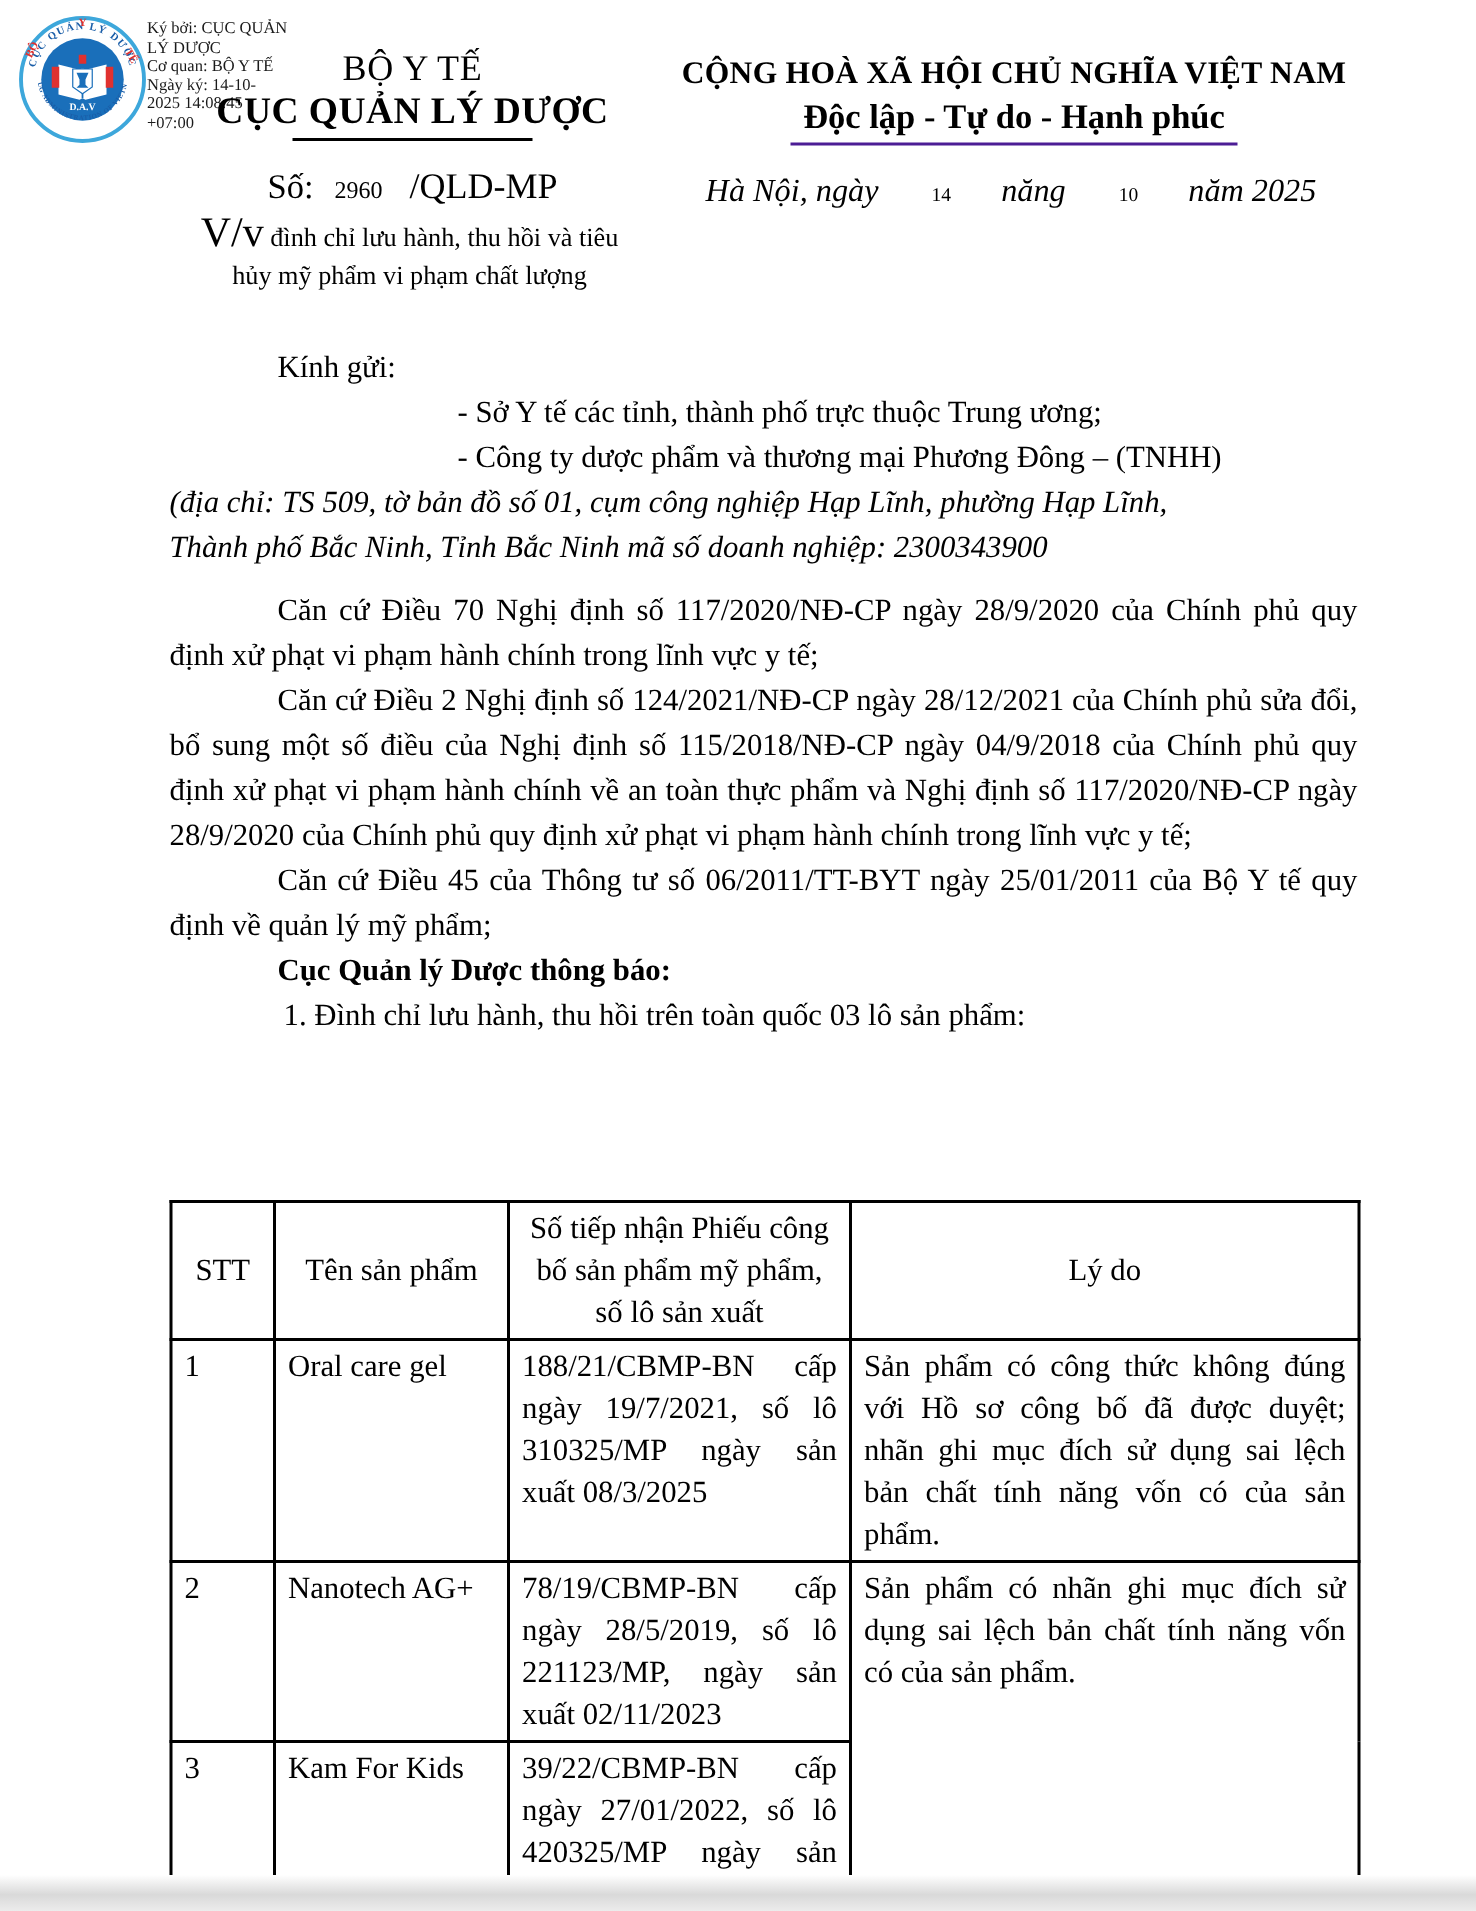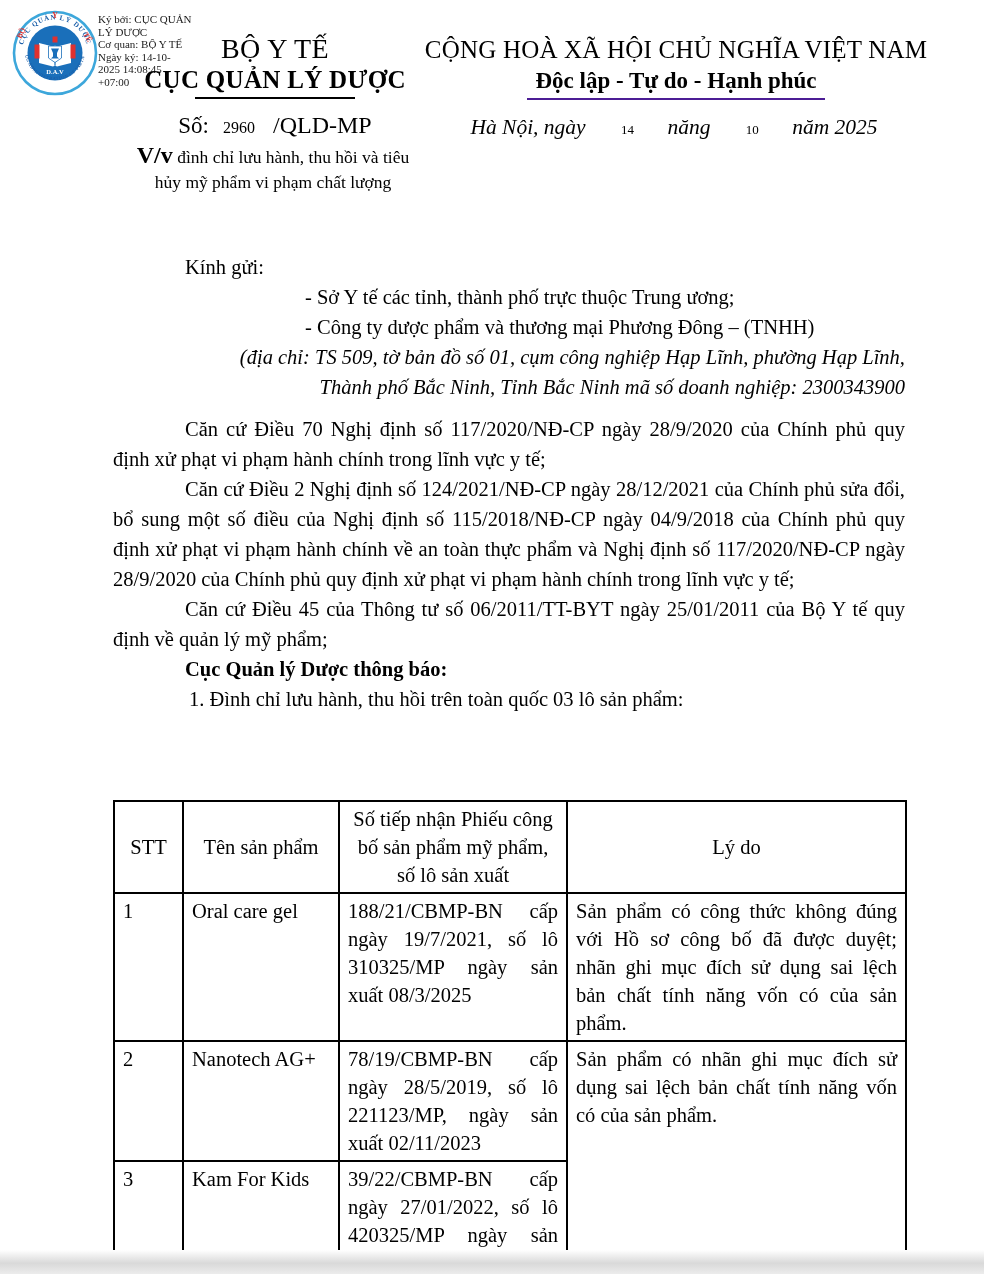--- a/index.html
+++ b/index.html
@@ -7,45 +7,45 @@
     position:relative;width:984px;height:1274px;background:#ffffff;overflow:hidden;
     font-family:"Liberation Serif","DejaVu Serif",serif;color:#000;
   }
   
   .sig-block{position:absolute;left:98px;top:13px;width:120px;
     font-size:11px;line-height:12.5px;color:#1a1a1a;}
   
   .logo{position:absolute;left:12px;top:10px;width:86px;height:86px;}
   
   .org-block{position:absolute;left:105px;top:33px;width:340px;text-align:center;}
-  .org-parent{font-size:28px;letter-spacing:.5px;}
+  .org-parent{font-size:24px;letter-spacing:.5px;}
   .org-name{font-size:25px;font-weight:bold;margin-top:1px;letter-spacing:.3px;}
   .org-rule{width:160px;height:2px;background:#000;margin:3px auto 0;}
   .motto-block{position:absolute;left:408px;top:36px;width:536px;text-align:center;}
-  .motto-1{font-size:25px;font-weight:normal;letter-spacing:.2px;}
+  .motto-1{font-size:21px;font-weight:bold;letter-spacing:.2px;}
   .motto-2{display:inline-block;font-size:23px;font-weight:bold;margin-top:4px;
     padding:0 8px 4px;border-bottom:2px solid #4c1d95;}
   
   .so-line{position:absolute;left:105px;top:112px;width:340px;text-align:center;white-space:nowrap;}
   .so-label{font-size:23px;}
   .so-num{font-size:16px;margin:0 14px 0 10px;}
   .so-suffix{font-size:24px;}
   .subject{position:absolute;left:88px;top:143px;width:370px;text-align:center;
     font-size:17.5px;line-height:25px;}
-  .subject .vv{font-size:24px;font-weight:bold;}
+  .subject .vv{font-size:28px;}
   .date-line{position:absolute;left:420px;top:115px;width:510px;text-align:center;
     font-style:italic;font-size:21.5px;white-space:nowrap;}
   .date-line .num{font-style:normal;font-size:13px;margin:0 28px;}
   .date-line .lbl{margin-right:2px;}
   
-  .content{position:absolute;left:113px;top:252px;width:792px;
+  .content{position:absolute;left:113px;top:230px;width:792px;
     font-size:20.5px;line-height:30px;}
   .salutation{margin-left:72px;}
   .recipient{margin-left:192px;}
-  .addr{font-style:italic;text-align:right;}
+  .addr{font-style:italic;text-align:left;}
   .paragraphs{margin-top:12px;}
   .para{margin:0;text-align:justify;text-indent:72px;}
   .announce{margin:0;text-indent:72px;font-weight:bold;}
   .item1{margin:0;text-indent:76px;}
   
   .doc-table{position:absolute;left:113px;top:800px;width:792px;
     border-collapse:collapse;table-layout:fixed;
     font-size:20.5px;line-height:28px;}
   .doc-table td,.doc-table th{border:2px solid #000;vertical-align:top;
     padding:3px 8px;font-weight:normal;}

